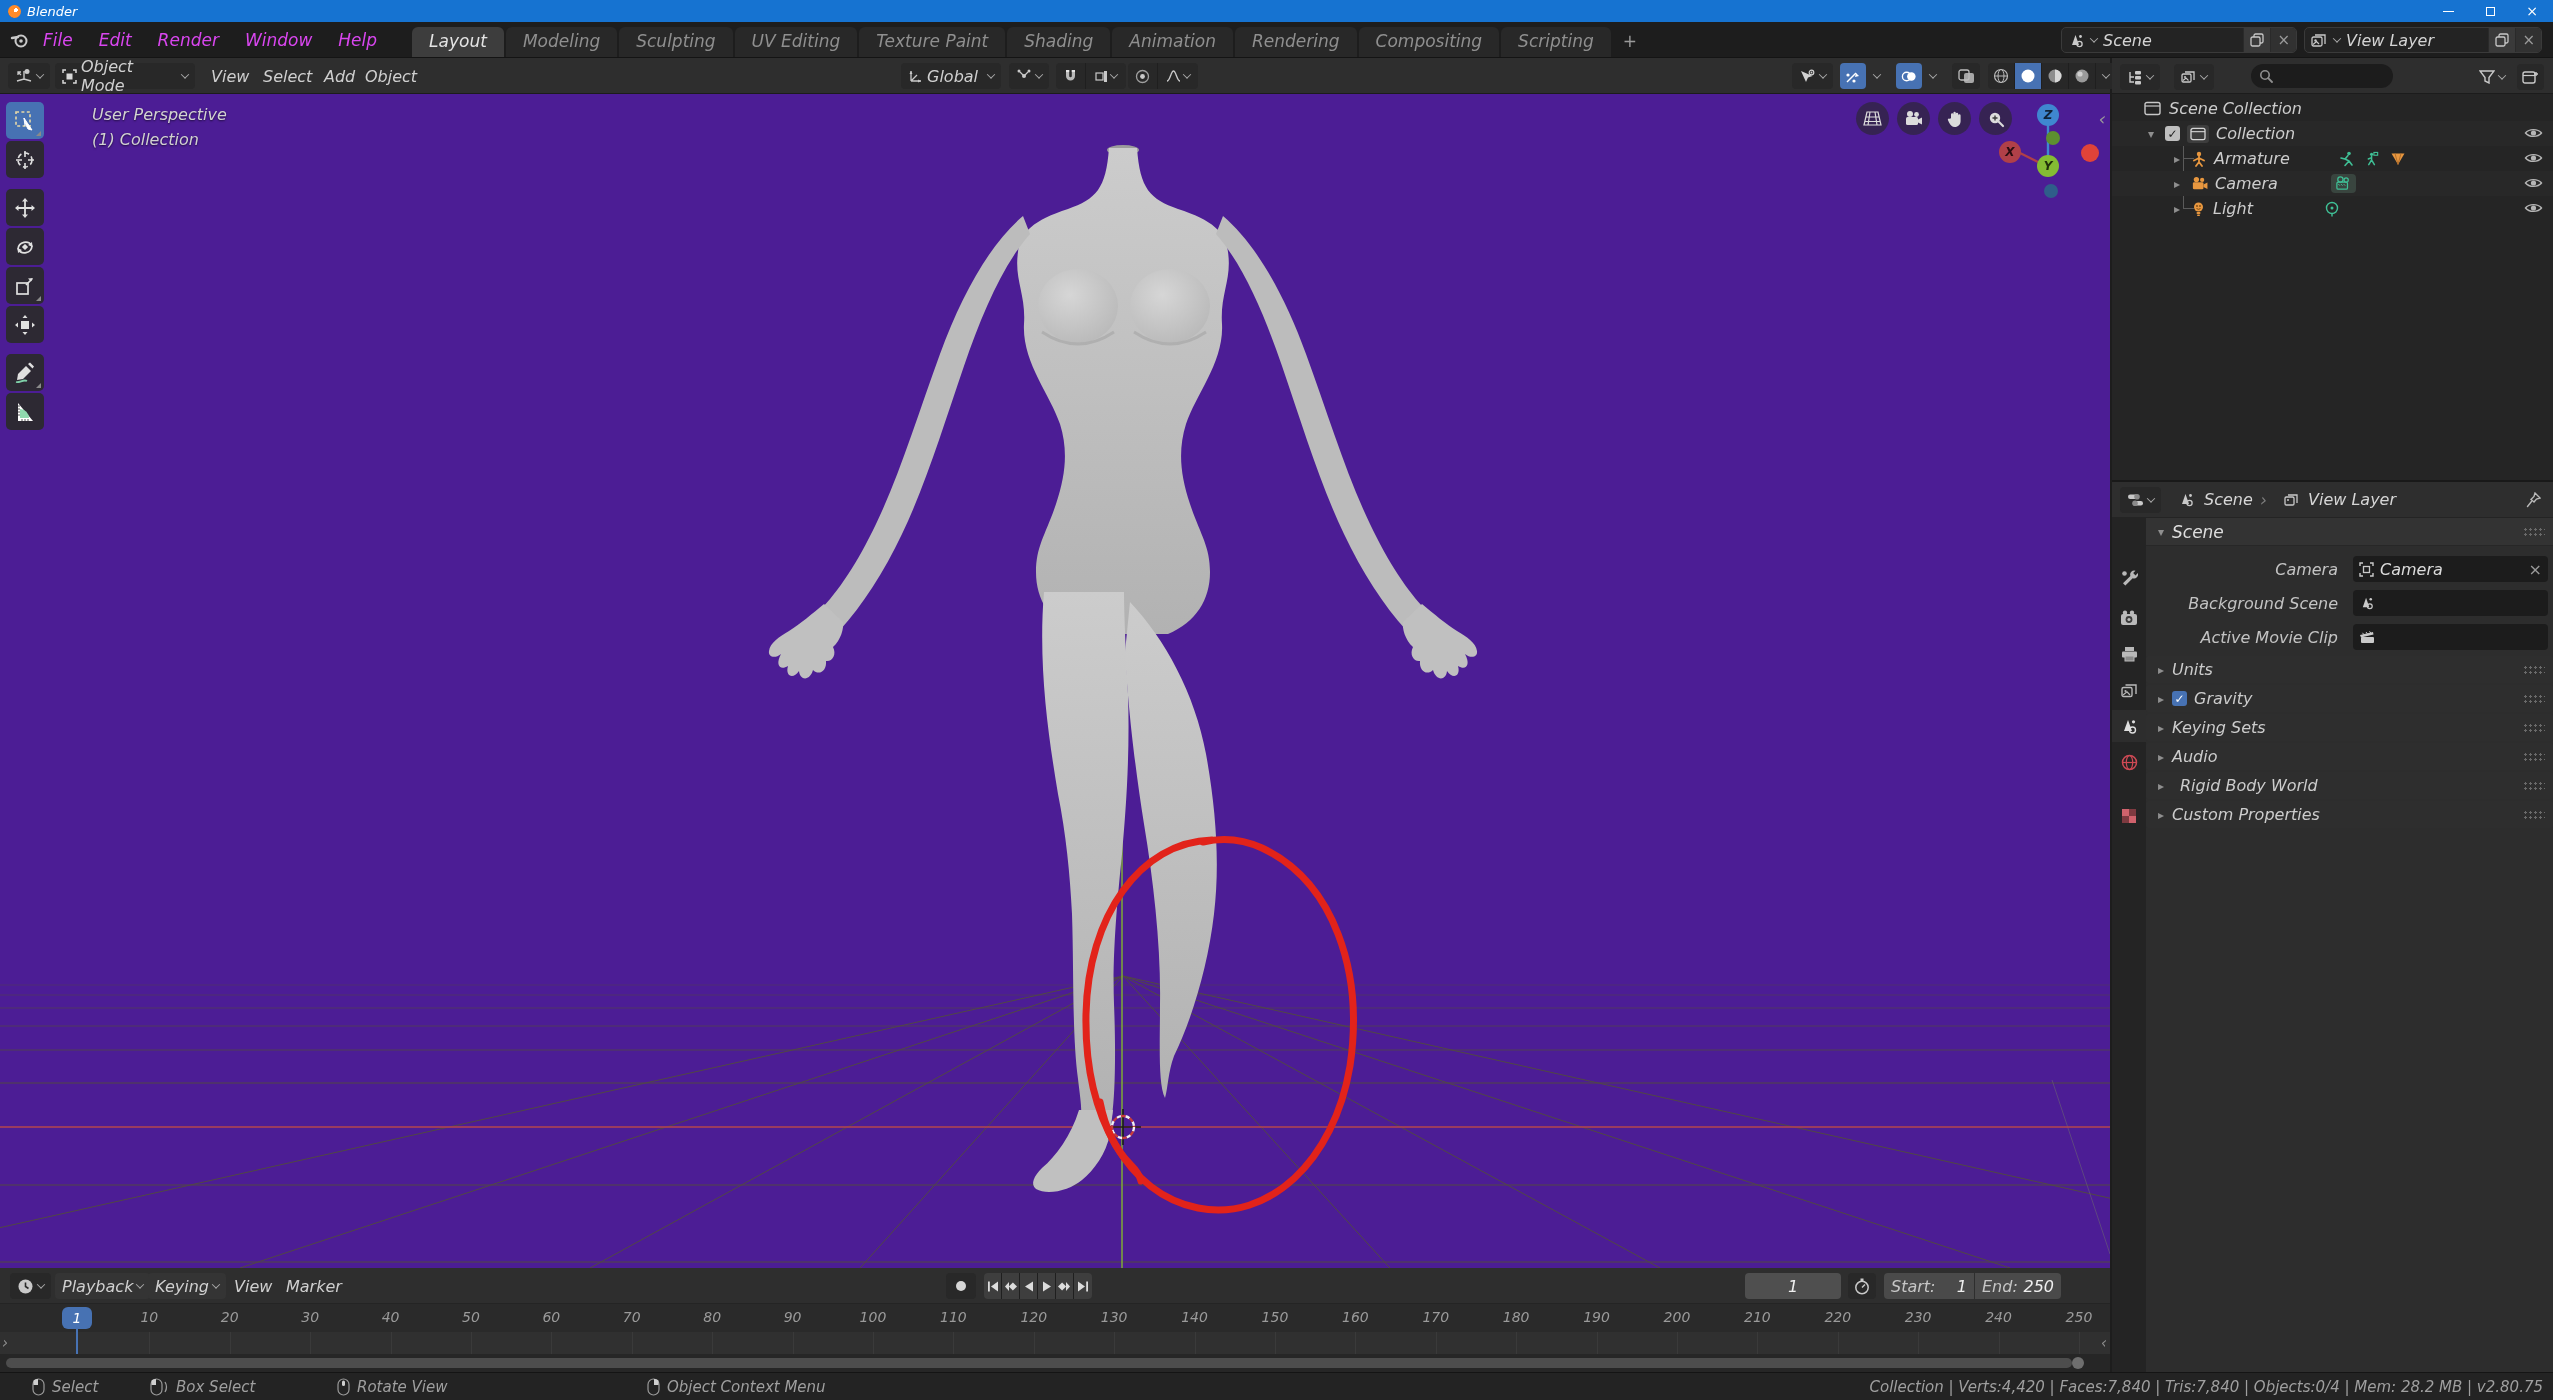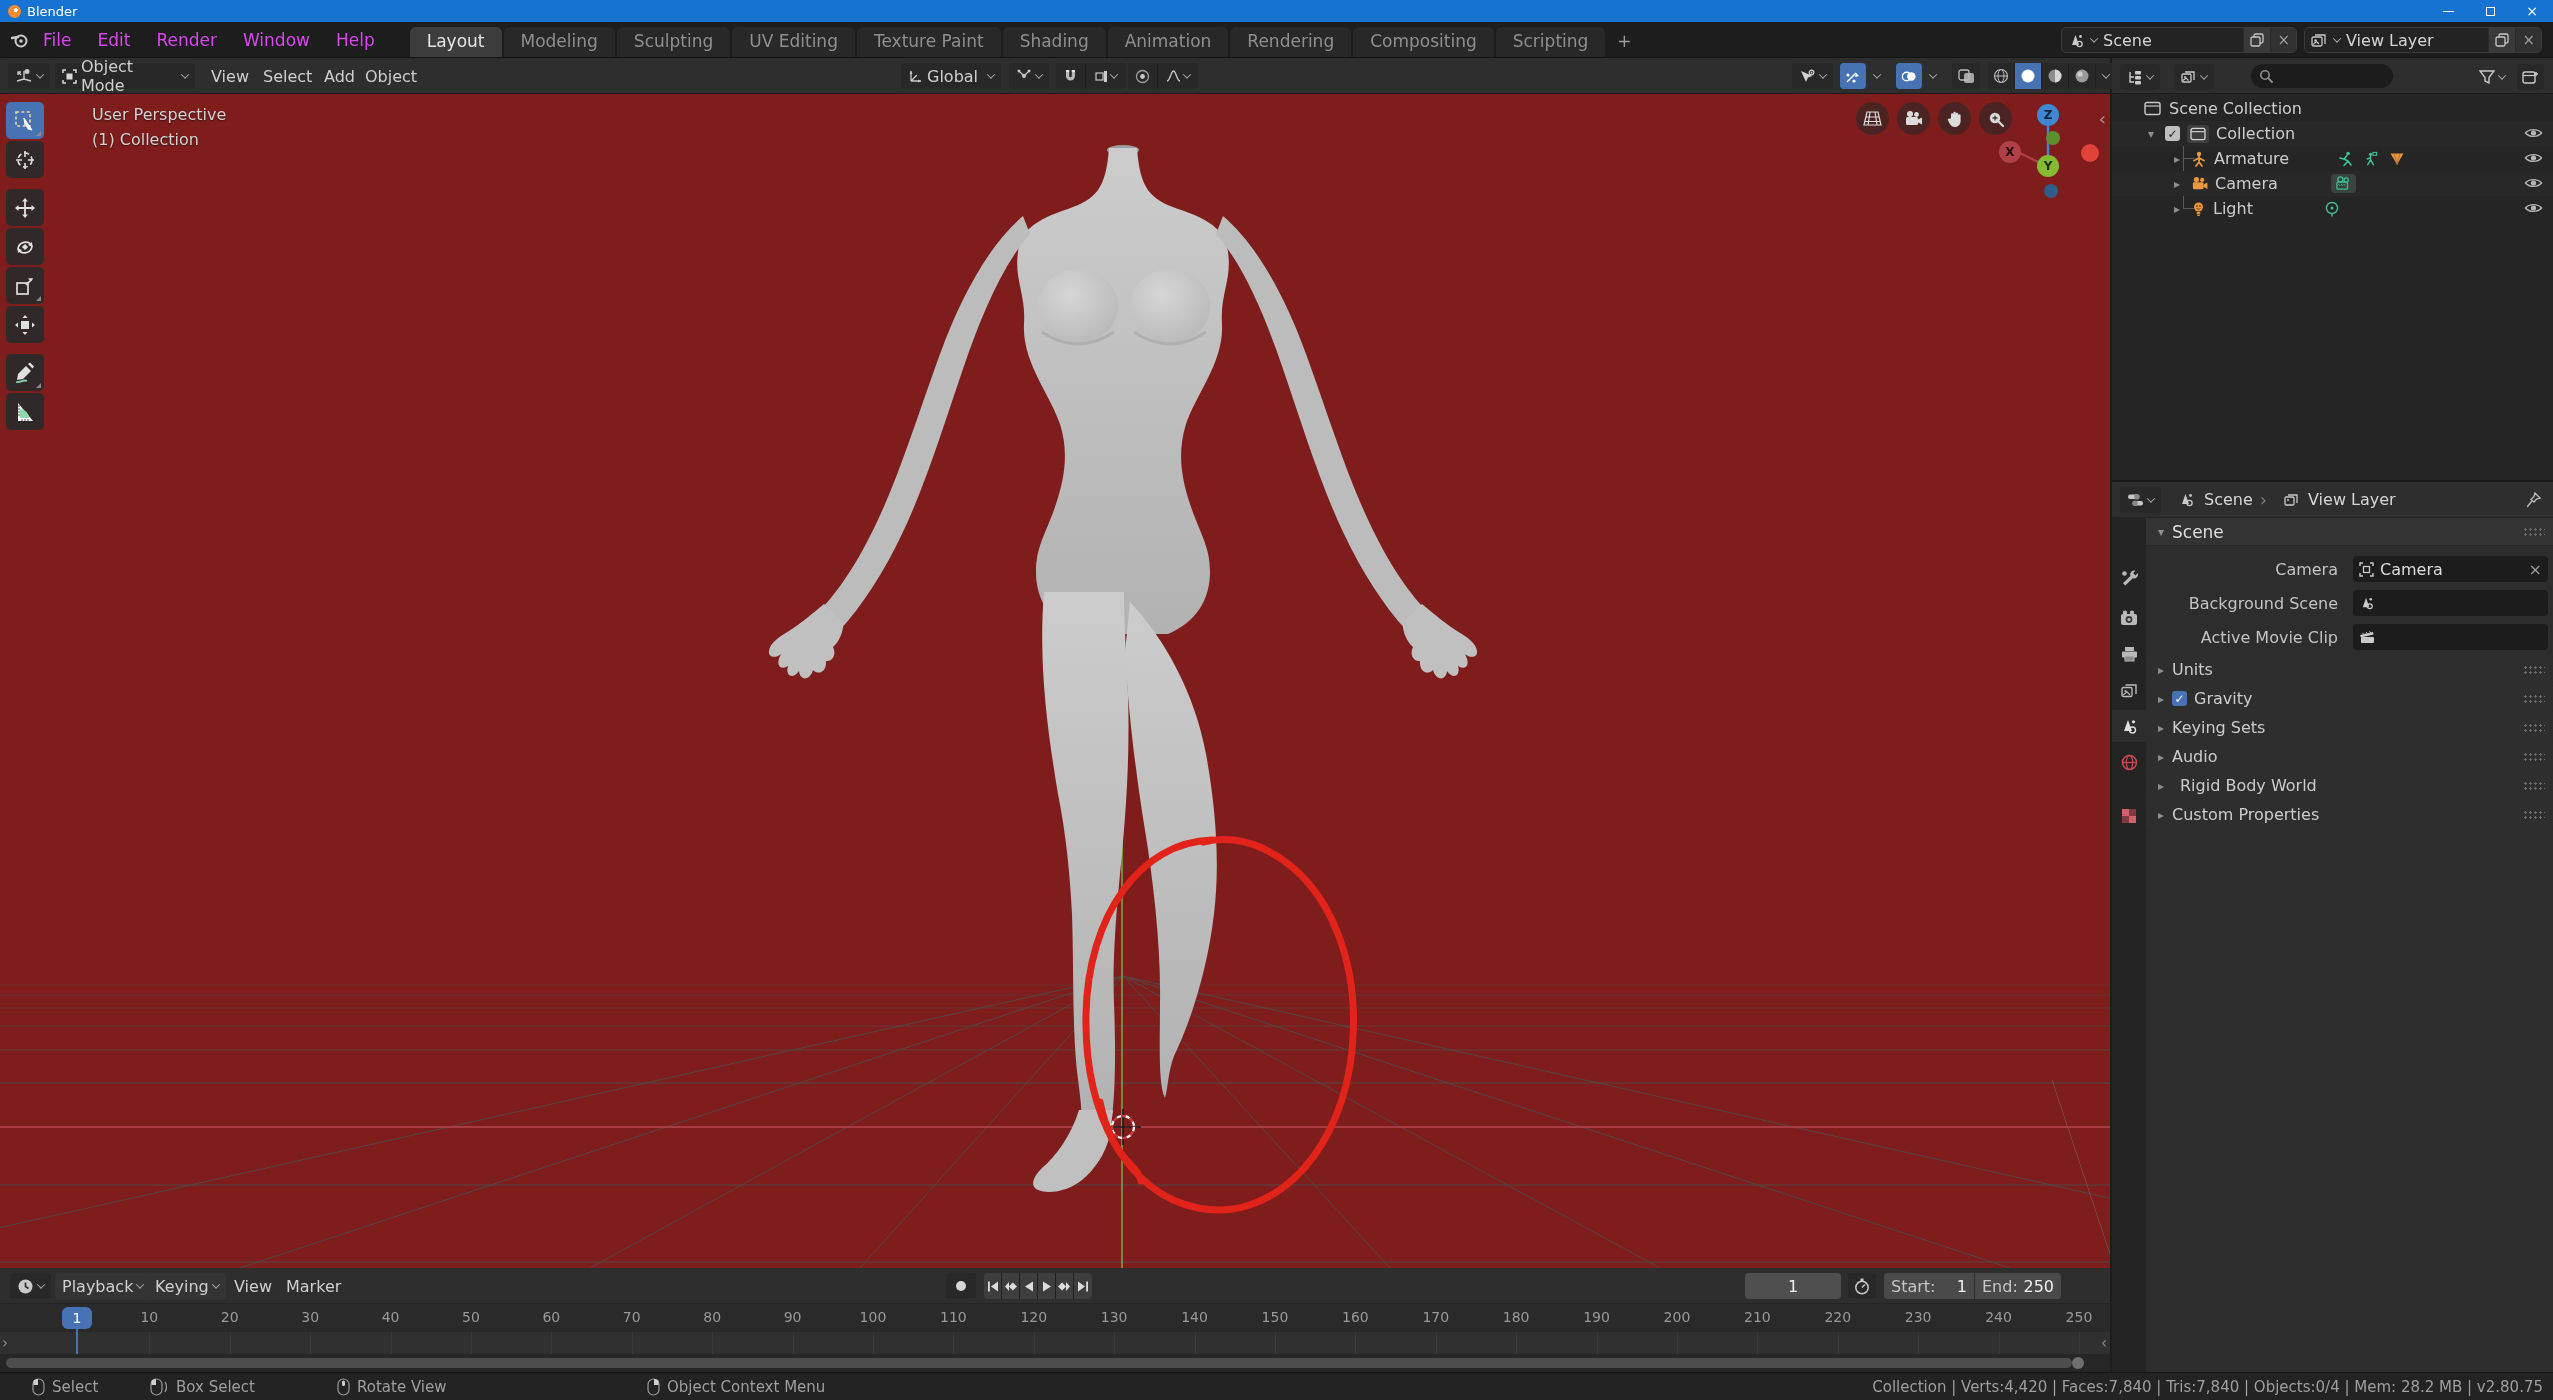--- a/index.html
+++ b/index.html
@@ -1,19 +1,19 @@
 <!DOCTYPE html>
 <html><head>
 <meta charset="utf-8">
 <style>
 * { margin:0; padding:0; box-sizing:border-box; }
 html,body { width:2553px; height:1400px; overflow:hidden; background:#1d1d1d;
   font-family:"DejaVu Sans","Liberation Sans",sans-serif; font-size:17px; color:#c3c3c3;
   -webkit-font-smoothing:antialiased; }
-#app { position:relative; width:2553px; height:1400px; }
+#app { position:relative; width:2553px; height:1400px;font-style:italic; }
 
 
 .titlebar { position:absolute; left:0; top:0; width:2553px; height:22px; background:#1673d1;
   display:flex; align-items:center; color:#fff; font-size:13px; }
 .titlebar .logo { width:13px; height:13px; margin:0 6px 0 8px; border-radius:50%;
   background:radial-gradient(circle at 60% 40%, #fff 0 18%, #ff8b29 19% 70%, #e36d1d 71%); }
 .win-controls { position:absolute; right:0; top:0; height:22px; display:flex; }
 .win-btn { width:42px; height:22px; display:flex; align-items:center; justify-content:center; color:#fff; }
 .win-btn .min-glyph { width:11px; height:1px; background:#fff; display:block; }
 .win-btn .max-glyph { width:9px; height:9px; border:1px solid #fff; display:block; }
@@ -50,21 +50,21 @@
   transform:rotate(45deg) translate(-1px,-1px); display:inline-block; }
 .togglebtn { position:absolute; top:5px; height:26px; display:flex; align-items:center; justify-content:center;
   background:#282828; border-radius:4px; padding:0 5px; }
 .togglebtn.on { background:#4772b3; }
 .seggroup { position:absolute; top:5px; height:26px; display:flex; background:#282828; border-radius:4px; overflow:hidden; }
 .seggroup .seg { width:27px; display:flex; align-items:center; justify-content:center; border-right:1px solid #1f1f1f; }
 .seggroup .seg:last-child { border-right:none; }
 .seggroup .seg.on { background:#4772b3; }
 
 
-.viewport { position:absolute; left:0; top:36px; width:2110px; height:1174px; background:#7f1d1d; overflow:hidden; }
+.viewport { position:absolute; left:0; top:36px; width:2110px; height:1174px; background:#4c1d95; overflow:hidden; }
 .vp-overlay-text { position:absolute; left:92px; top:8px; color:#d2d2d2; font-size:16px;
   text-shadow:0 1px 2px rgba(0,0,0,.6); line-height:25px; }
 .vp-collapse { position:absolute; right:4px; top:14px; color:#9a9a9a; font-size:18px; }
 
 
 .toolshelf { position:absolute; left:6px; top:8px; display:flex; flex-direction:column; gap:2px; }
 .toolshelf .gap { height:7px; }
 .tool-btn { width:38px; height:37px; background:rgba(42,42,42,.92); border-radius:5px;
   display:flex; align-items:center; justify-content:center; position:relative; }
 .tool-btn.active { background:#4772b3; }

